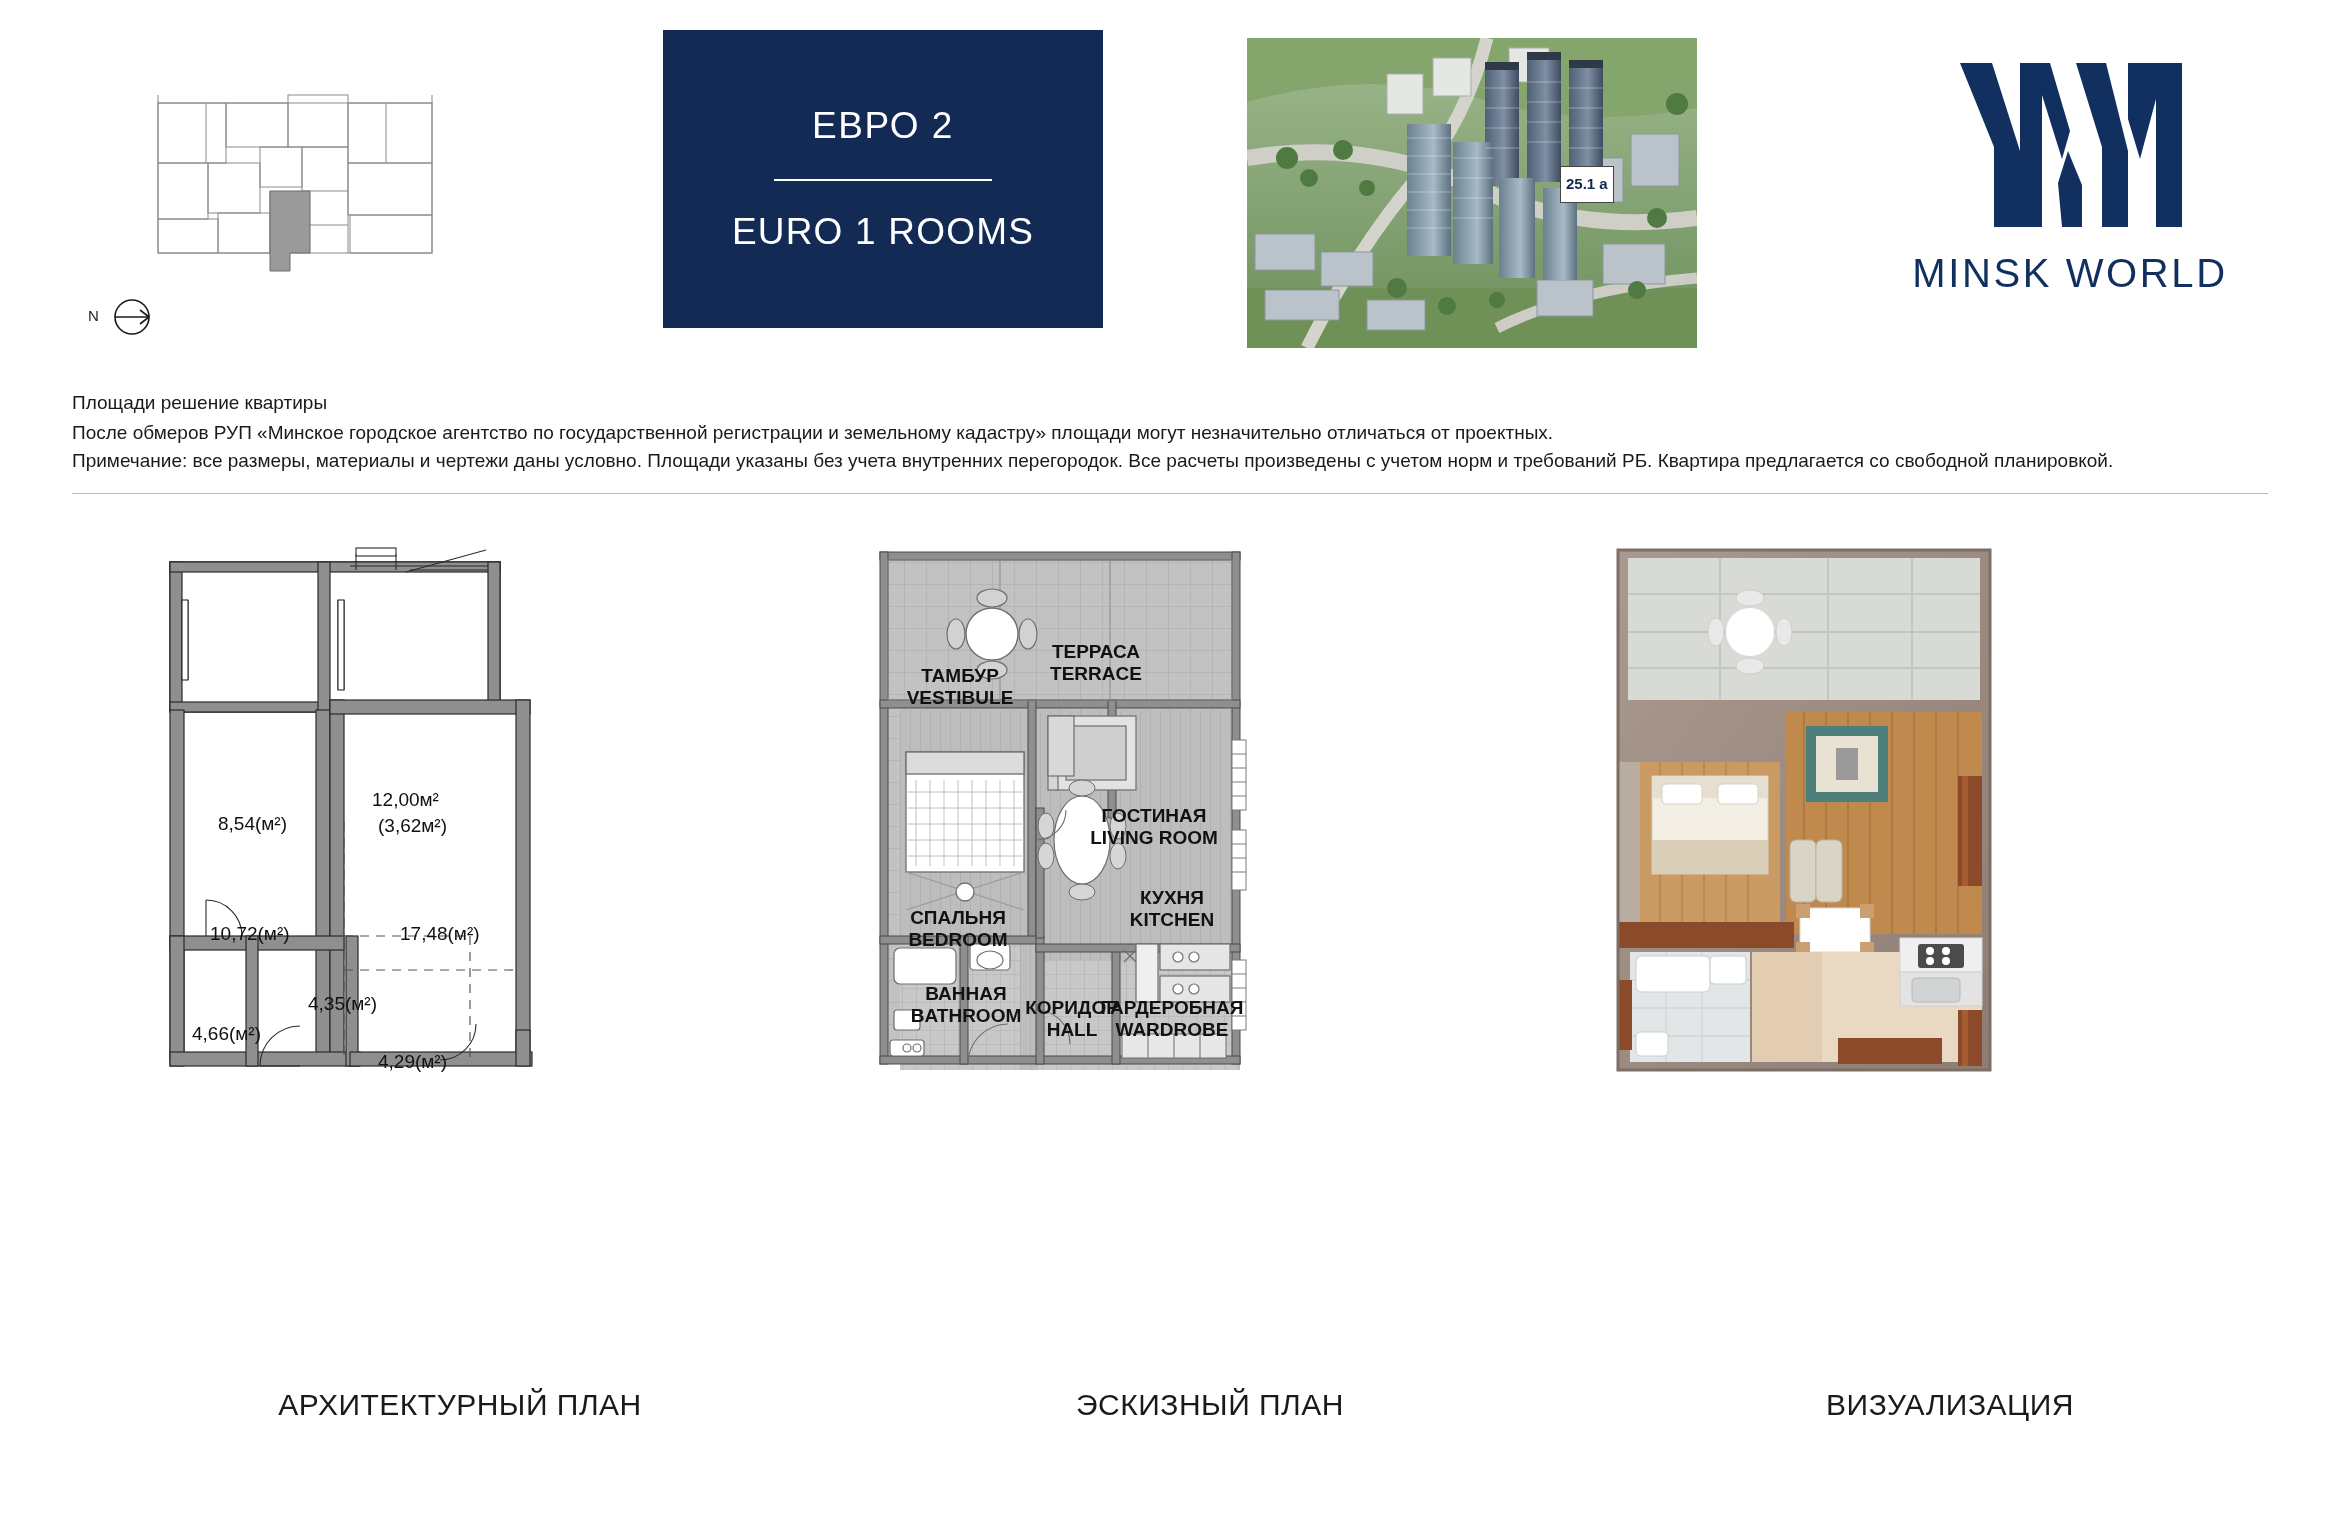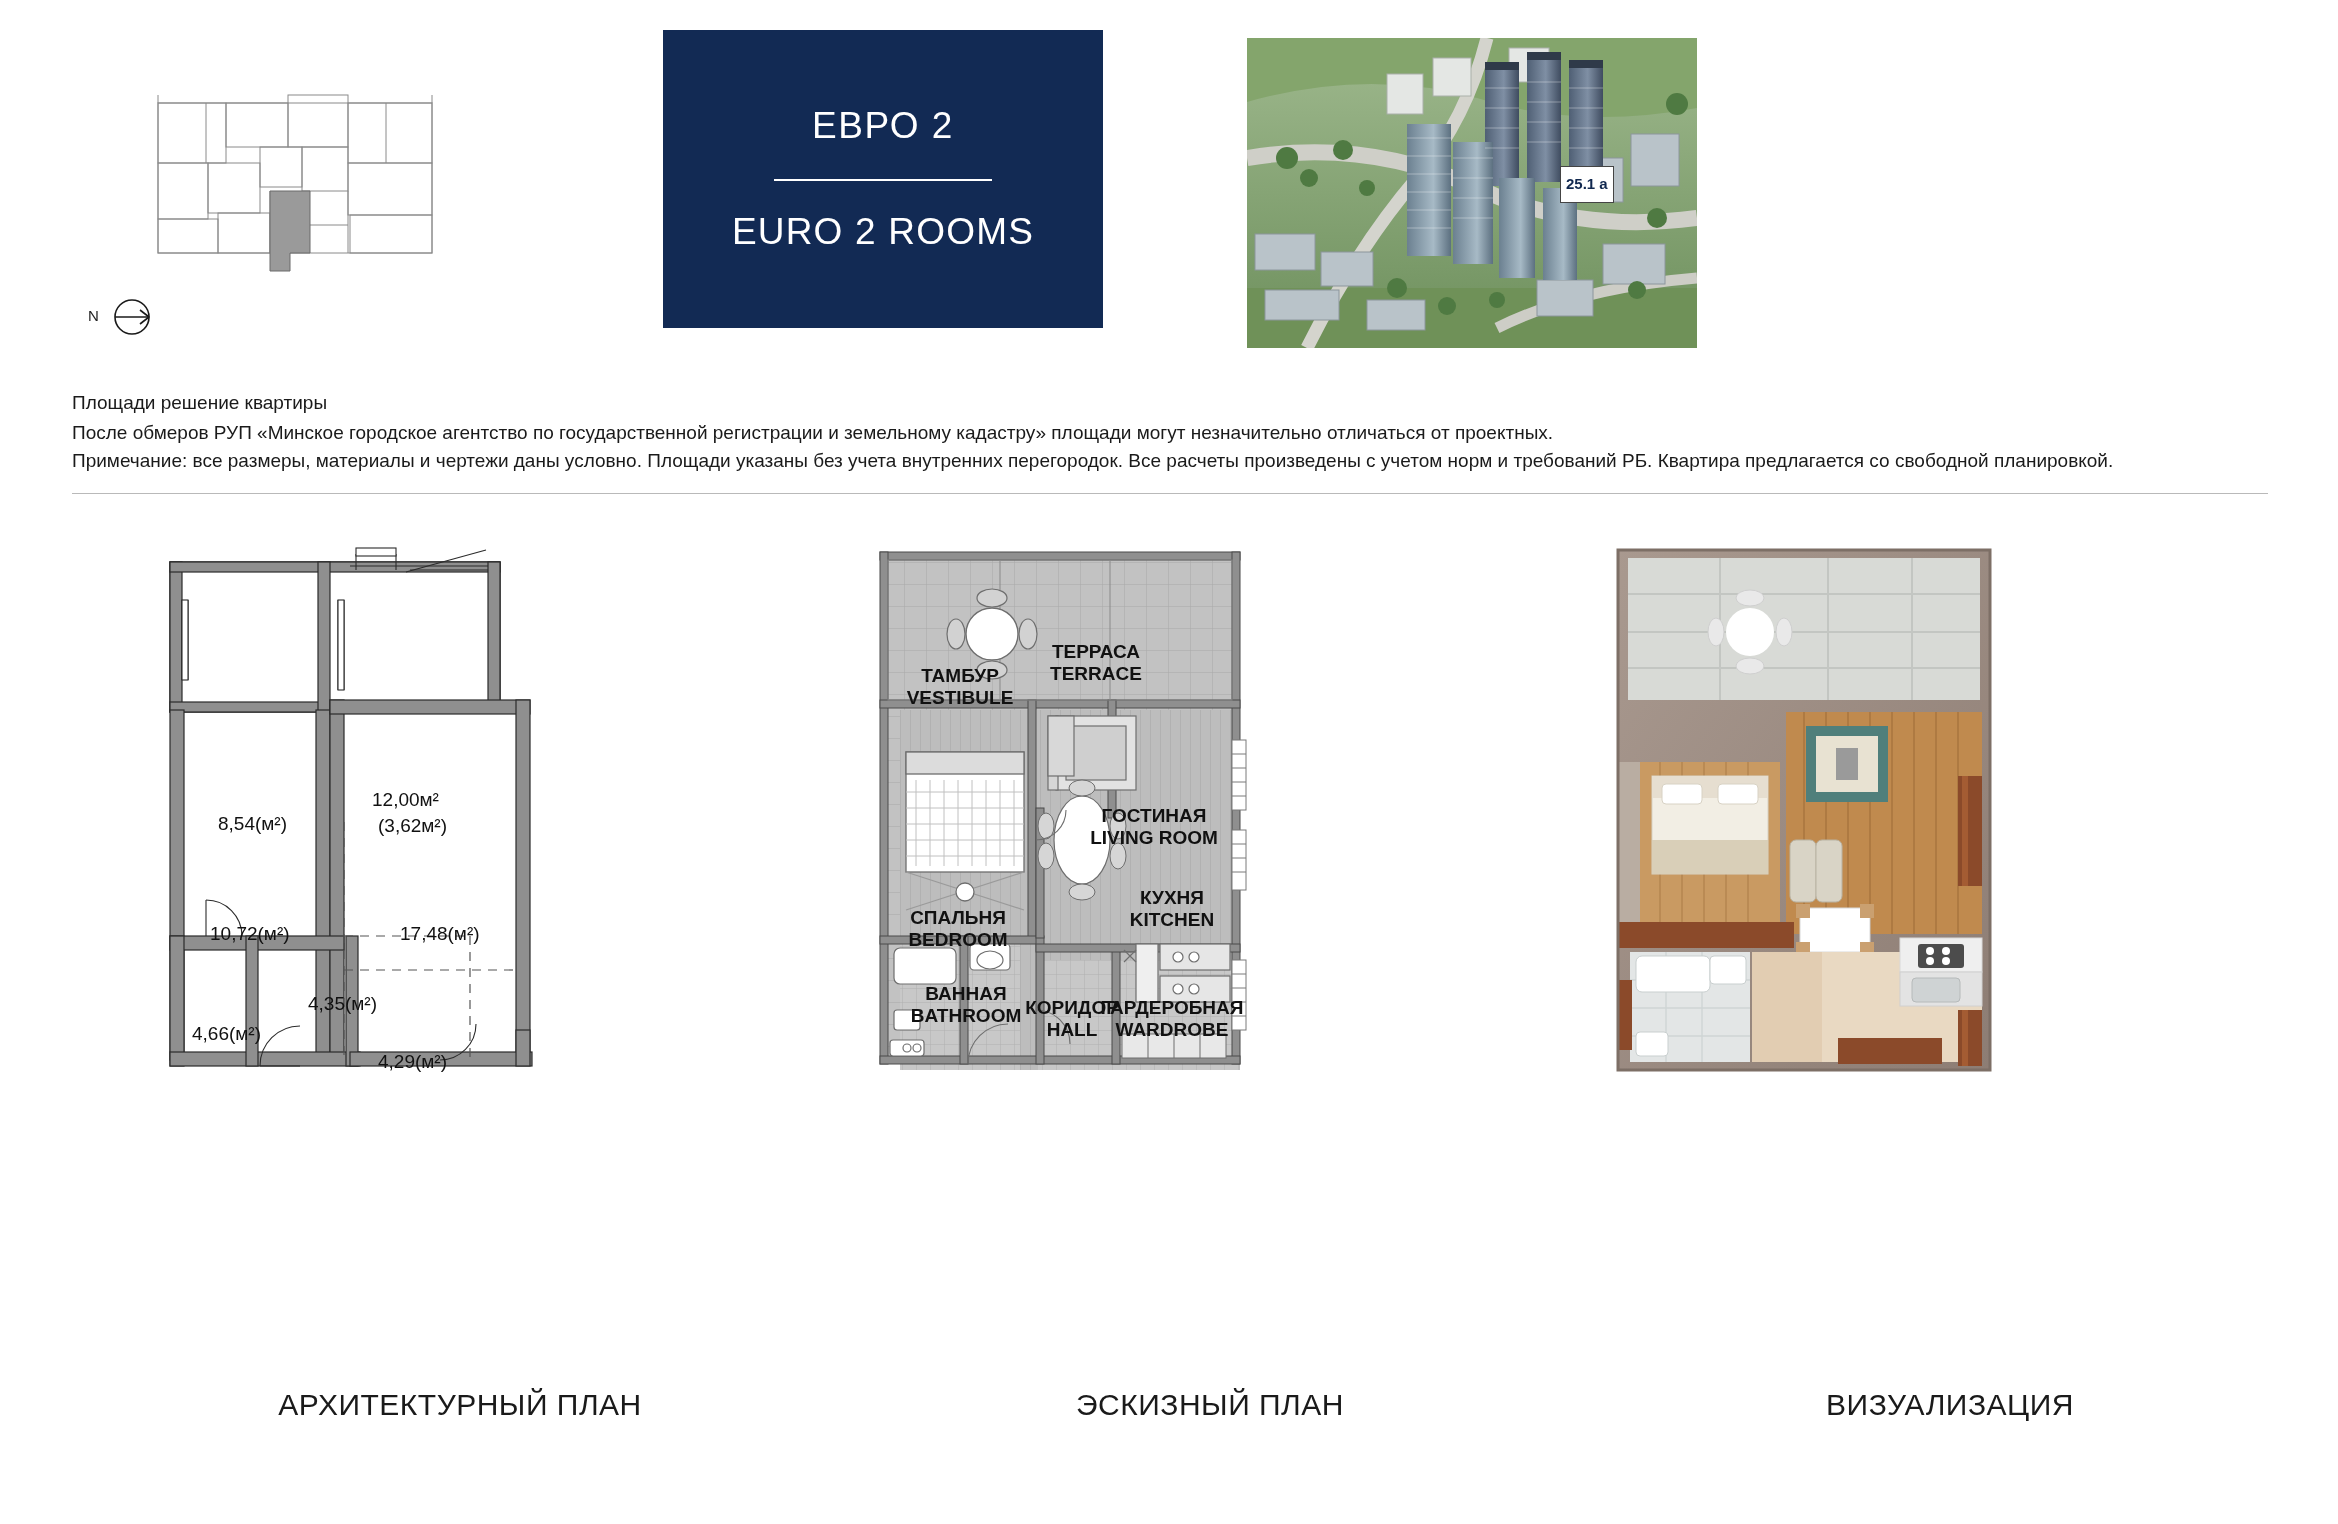--- a/index.html
+++ b/index.html
@@ -236,21 +236,21 @@
       <circle cx="26" cy="22" r="17" fill="none" stroke="#1a1a1a" stroke-width="1.6"></circle>
       <line x1="9" y1="22" x2="43" y2="22" stroke="#1a1a1a" stroke-width="1.6"></line>
       <line x1="43" y1="22" x2="34" y2="15" stroke="#1a1a1a" stroke-width="1.6"></line>
       <line x1="43" y1="22" x2="34" y2="29" stroke="#1a1a1a" stroke-width="1.6"></line>
     </svg>
   </div>
 
   <div class="title-box">
     <div class="t-ru">ЕВРО 2</div>
     <div class="t-div"></div>
-    <div class="t-en">EURO 2 ROOMS</div>
+    <div class="t-en">EURO 1 ROOMS</div>
   </div>
 
   <div class="aerial">
     <svg width="450" height="310" viewBox="0 0 450 310">
       <defs>
         <linearGradient id="skyG" x1="0" y1="0" x2="0" y2="1">
           <stop offset="0%" stop-color="#9fb98e"></stop>
           <stop offset="100%" stop-color="#6d8f5c"></stop>
         </linearGradient>
         <linearGradient id="twrG" x1="0" y1="0" x2="1" y2="0">
@@ -340,20 +340,34 @@
           <circle cx="200" cy="268" r="9"></circle>
         <circle cx="250" cy="262" r="8"></circle>
           <circle cx="410" cy="180" r="10"></circle>
         <circle cx="430" cy="66" r="11"></circle>
           <circle cx="390" cy="252" r="9"></circle>
       </g>
     </svg>
     <div class="badge">25.1 а</div>
   </div>
 
+  <div class="logo">
+    <svg class="mark" width="240" height="180" viewBox="0 0 240 180">
+      <g fill="#12305f">
+        <polygon points="10,8 42,8 70,96 70,172 44,172 44,92"></polygon>
+        <polygon points="70,8 100,8 120,76 112,104 92,40 92,172 70,172"></polygon>
+        <polygon points="126,8 156,8 178,96 178,172 152,172 152,92"></polygon>
+        <polygon points="178,8 208,8 232,8 232,172 206,172 206,44 190,104 178,64"></polygon>
+      </g>
+      <g fill="#12305f">
+        <polygon points="118,96 132,130 132,172 112,172 108,128"></polygon>
+      </g>
+    </svg>
+    <div class="brand">MINSK WORLD</div>
+  </div>
 </div>
 
 <div class="note">
   <div class="note-title">Площади решение квартиры</div>
   <p>После обмеров РУП «Минское городское агентство по государственной регистрации и земельному кадастру» площади могут незначительно отличаться от проектных.</p>
   <p>Примечание: все размеры, материалы и чертежи даны условно. Площади указаны без учета внутренних перегородок. Все расчеты произведены с учетом норм и требований РБ. Квартира предлагается со свободной планировкой.</p>
 </div>
 <div class="rule"></div>
 
 <div class="panels">

